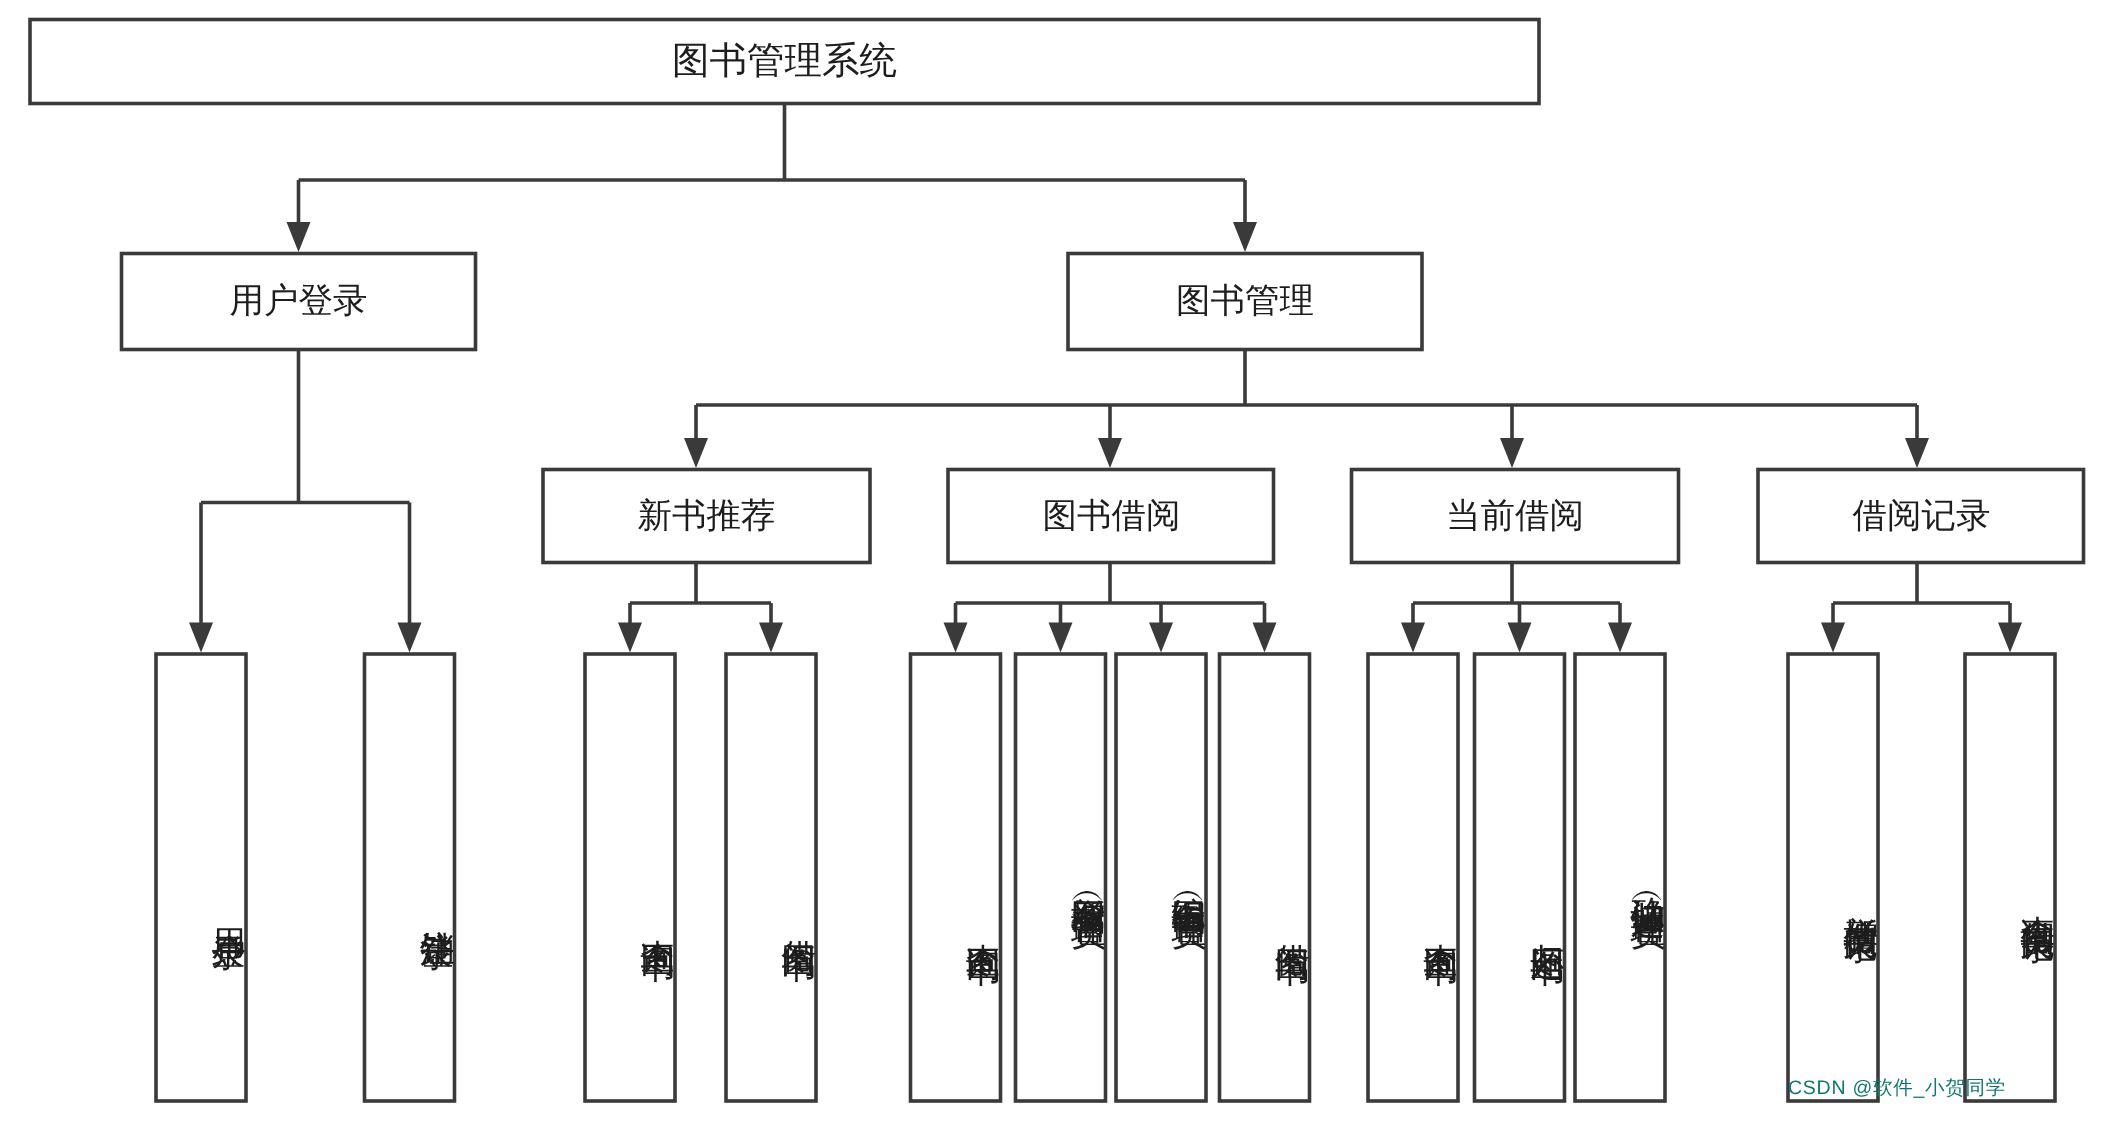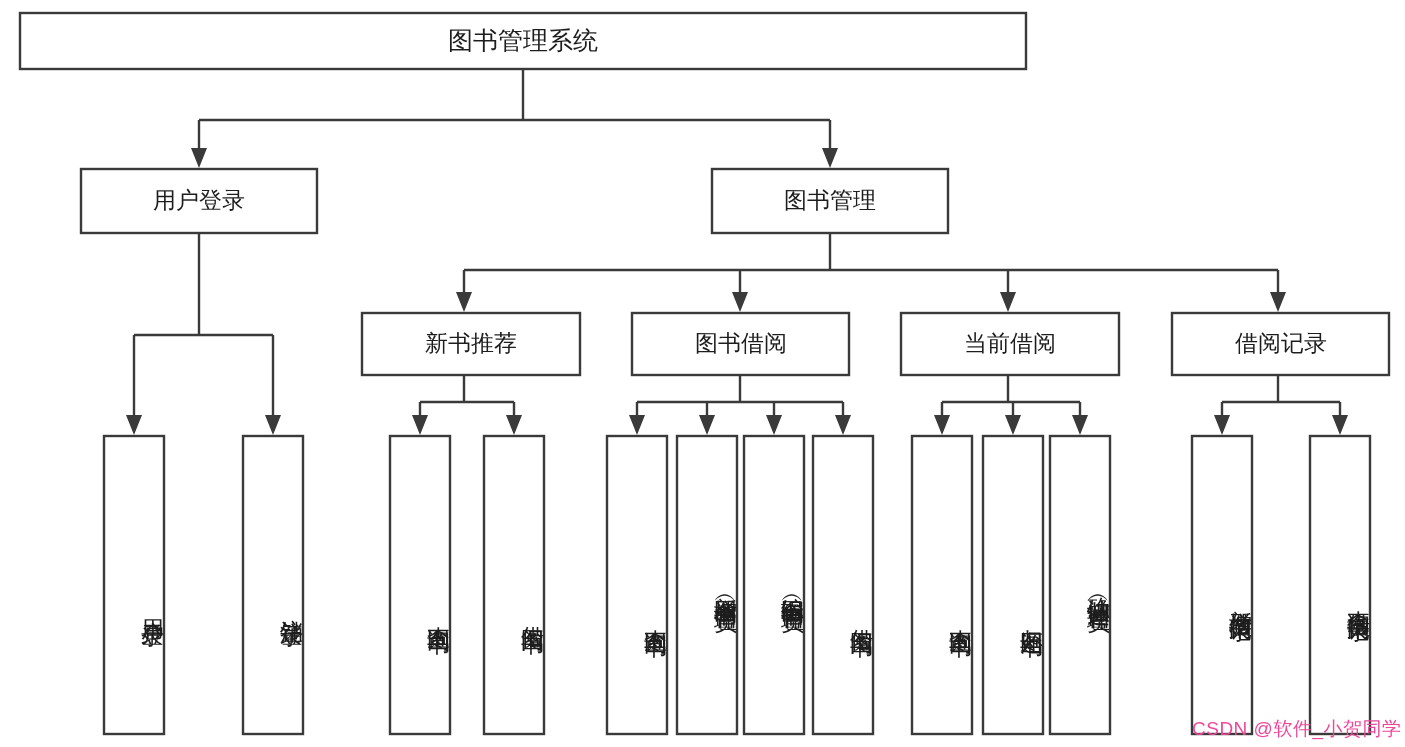--- a/index.html
+++ b/index.html
@@ -66,22 +66,22 @@
     letter-spacing: 2px;
     display: flex;
     align-items: flex-start;
     justify-content: center;
     white-space: nowrap;
     pointer-events: none;
   }
   .watermark {
     position: absolute;
     font-family: "Liberation Sans", "DejaVu Sans", sans-serif;
-    font-size: 19px;
-    color: #ec4899;
+    font-size: 13px;
+    color: #0f766e;
     white-space: nowrap;
     letter-spacing: 0.5px;
   }
 </style>
 </head>
 <body>
 
 <div id="diagram-root">
 
   <svg id="diagram-svg" viewBox="0 0 1405 747">

